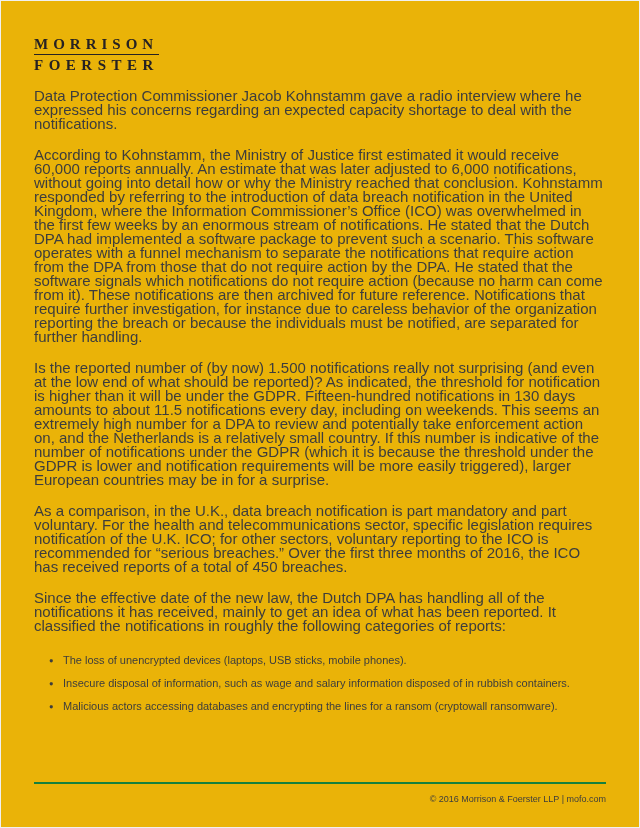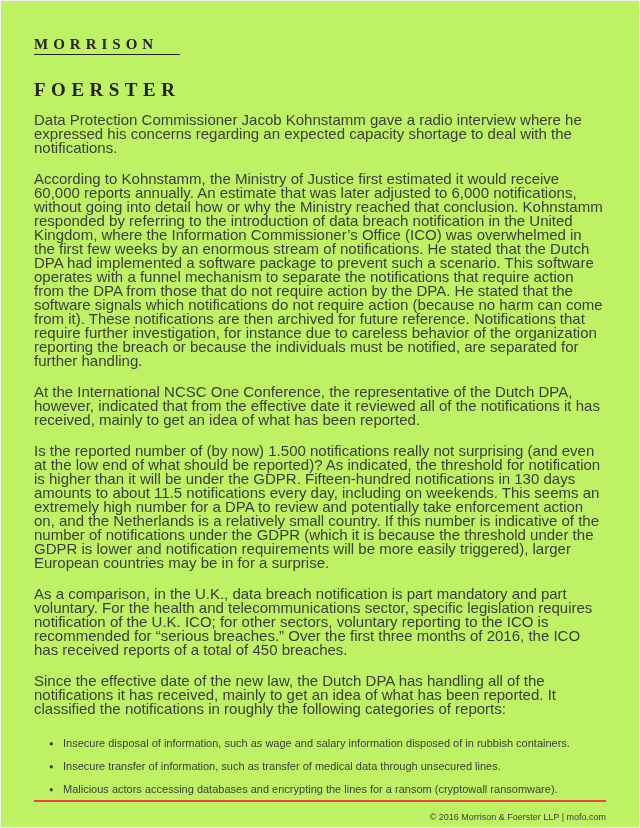--- a/index.html
+++ b/index.html
@@ -1,20 +1,20 @@
 <!DOCTYPE html>
 <html><head>
 <meta charset="utf-8">
 <style>
   html, body { margin: 0; padding: 0; background: #ffffff; }
   .page {
     position: relative;
     width: 640px;
     height: 828px;
-    background: #bef264;
+    background: #eab308;
     box-sizing: border-box;
     border: 1px solid #f0f0f0;
     font-family: "Liberation Sans", sans-serif;
     color: #3d3d3d;
     overflow: hidden;
   }
   .content {
     padding: 35px 33px 0 33px;
   }
   .logo {
@@ -27,25 +27,24 @@
   .logo-line1 {
     display: block;
     font-size: 15px;
     line-height: 17px;
     letter-spacing: 5px;
     padding-bottom: 1px;
     border-bottom: 1.5px solid #262223;
   }
   .logo-line2 {
     display: block;
-    font-size: 19px;
+    font-size: 15px;
     line-height: 17px;
     letter-spacing: 5.5px;
     padding-top: 2px;
-    margin-top: 24px;
   }
   p.body-para {
     font-size: 15px;
     line-height: 14px;
     margin: 0 0 17px 0;
   }
   ul.report-categories {
     list-style: none;
     margin: 20px 0 20px 0;
     padding: 0 0 0 29px;
@@ -63,24 +62,23 @@
     left: -14px;
     top: 1px;
     font-size: 7.5px;
     color: #3d3d3d;
   }
   .footer {
     position: absolute;
     left: 33px;
     right: 33px;
     top: 781px;
-    border-top: 2px solid #ef4444;
+    border-top: 2px solid #15803d;
     padding-top: 4px;
     text-align: right;
-    margin-top: 18px;
   }
   .footer-text {
     font-size: 9px;
     color: #3d3d3d;
   }
 </style>
 </head>
 <body>
 
 <div class="page">
@@ -88,31 +86,30 @@
 
     <div class="logo">
       <span class="logo-line1">MORRISON</span>
       <span class="logo-line2">FOERSTER</span>
     </div>
 
     <p class="body-para">Data Protection Commissioner Jacob Kohnstamm gave a radio interview where he expressed his concerns regarding an expected capacity shortage to deal with the notifications.</p>
 
     <p class="body-para">According to Kohnstamm, the Ministry of Justice first estimated it would receive 60,000 reports annually. An estimate that was later adjusted to 6,000 notifications, without going into detail how or why the Ministry reached that conclusion. Kohnstamm responded by referring to the introduction of data breach notification in the United Kingdom, where the Information Commissioner’s Office (ICO) was overwhelmed in the first few weeks by an enormous stream of notifications. He stated that the Dutch DPA had implemented a software package to prevent such a scenario. This software operates with a funnel mechanism to separate the notifications that require action from the DPA from those that do not require action by the DPA. He stated that the software signals which notifications do not require action (because no harm can come from it). These notifications are then archived for future reference. Notifications that require further investigation, for instance due to careless behavior of the organization reporting the breach or because the individuals must be notified, are separated for further handling.</p>
 
-    <p class="body-para">At the International NCSC One Conference, the representative of the Dutch DPA, however, indicated that from the effective date it reviewed all of the notifications it has received, mainly to get an idea of what has been reported.</p>
 
     <p class="body-para">Is the reported number of (by now) 1.500 notifications really not surprising (and even at the low end of what should be reported)? As indicated, the threshold for notification is higher than it will be under the GDPR. Fifteen-hundred notifications in 130 days amounts to about 11.5 notifications every day, including on weekends. This seems an extremely high number for a DPA to review and potentially take enforcement action on, and the Netherlands is a relatively small country. If this number is indicative of the number of notifications under the GDPR (which it is because the threshold under the GDPR is lower and notification requirements will be more easily triggered), larger European countries may be in for a surprise.</p>
 
     <p class="body-para">As a comparison, in the U.K., data breach notification is part mandatory and part voluntary. For the health and telecommunications sector, specific legislation requires notification of the U.K. ICO; for other sectors, voluntary reporting to the ICO is recommended for “serious breaches.” Over the first three months of 2016, the ICO has received reports of a total of 450 breaches.</p>
 
     <p class="body-para">Since the effective date of the new law, the Dutch DPA has handling all of the notifications it has received, mainly to get an idea of what has been reported. It classified the notifications in roughly the following categories of reports:</p>
 
     <ul class="report-categories">
+      <li>The loss of unencrypted devices (laptops, USB sticks, mobile phones).</li>
       <li>Insecure disposal of information, such as wage and salary information disposed of in rubbish containers.</li>
-      <li>Insecure transfer of information, such as transfer of medical data through unsecured lines.</li>
       <li>Malicious actors accessing databases and encrypting the lines for a ransom (cryptowall ransomware).</li>
     </ul>
 
 
   </div>
 
   <div class="footer">
     <span class="footer-text">© 2016 Morrison &amp; Foerster LLP | mofo.com</span>
   </div>
 </div>

